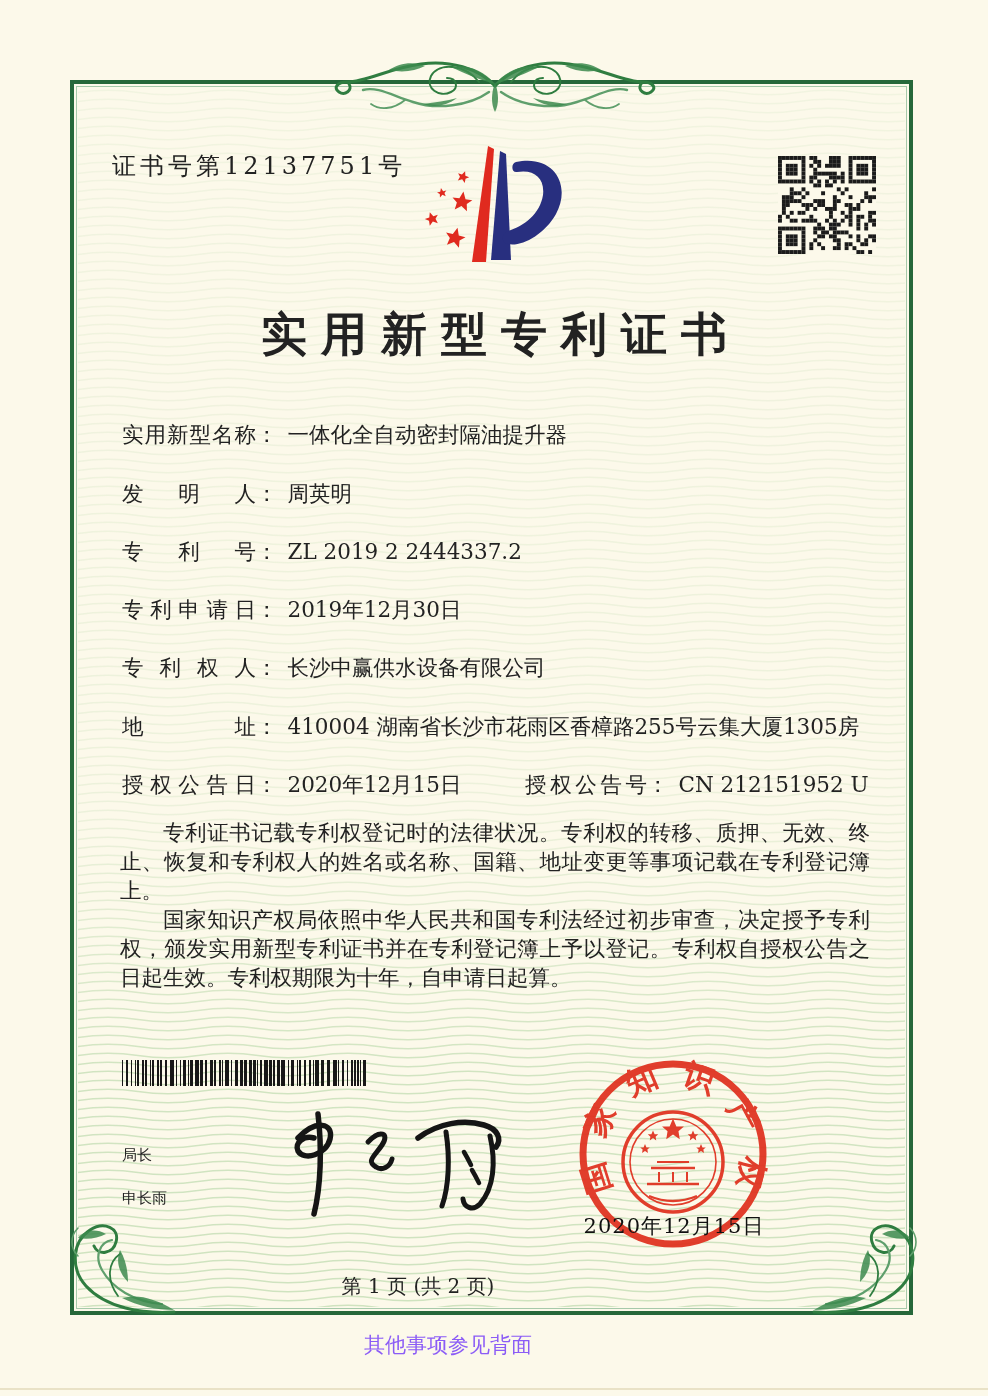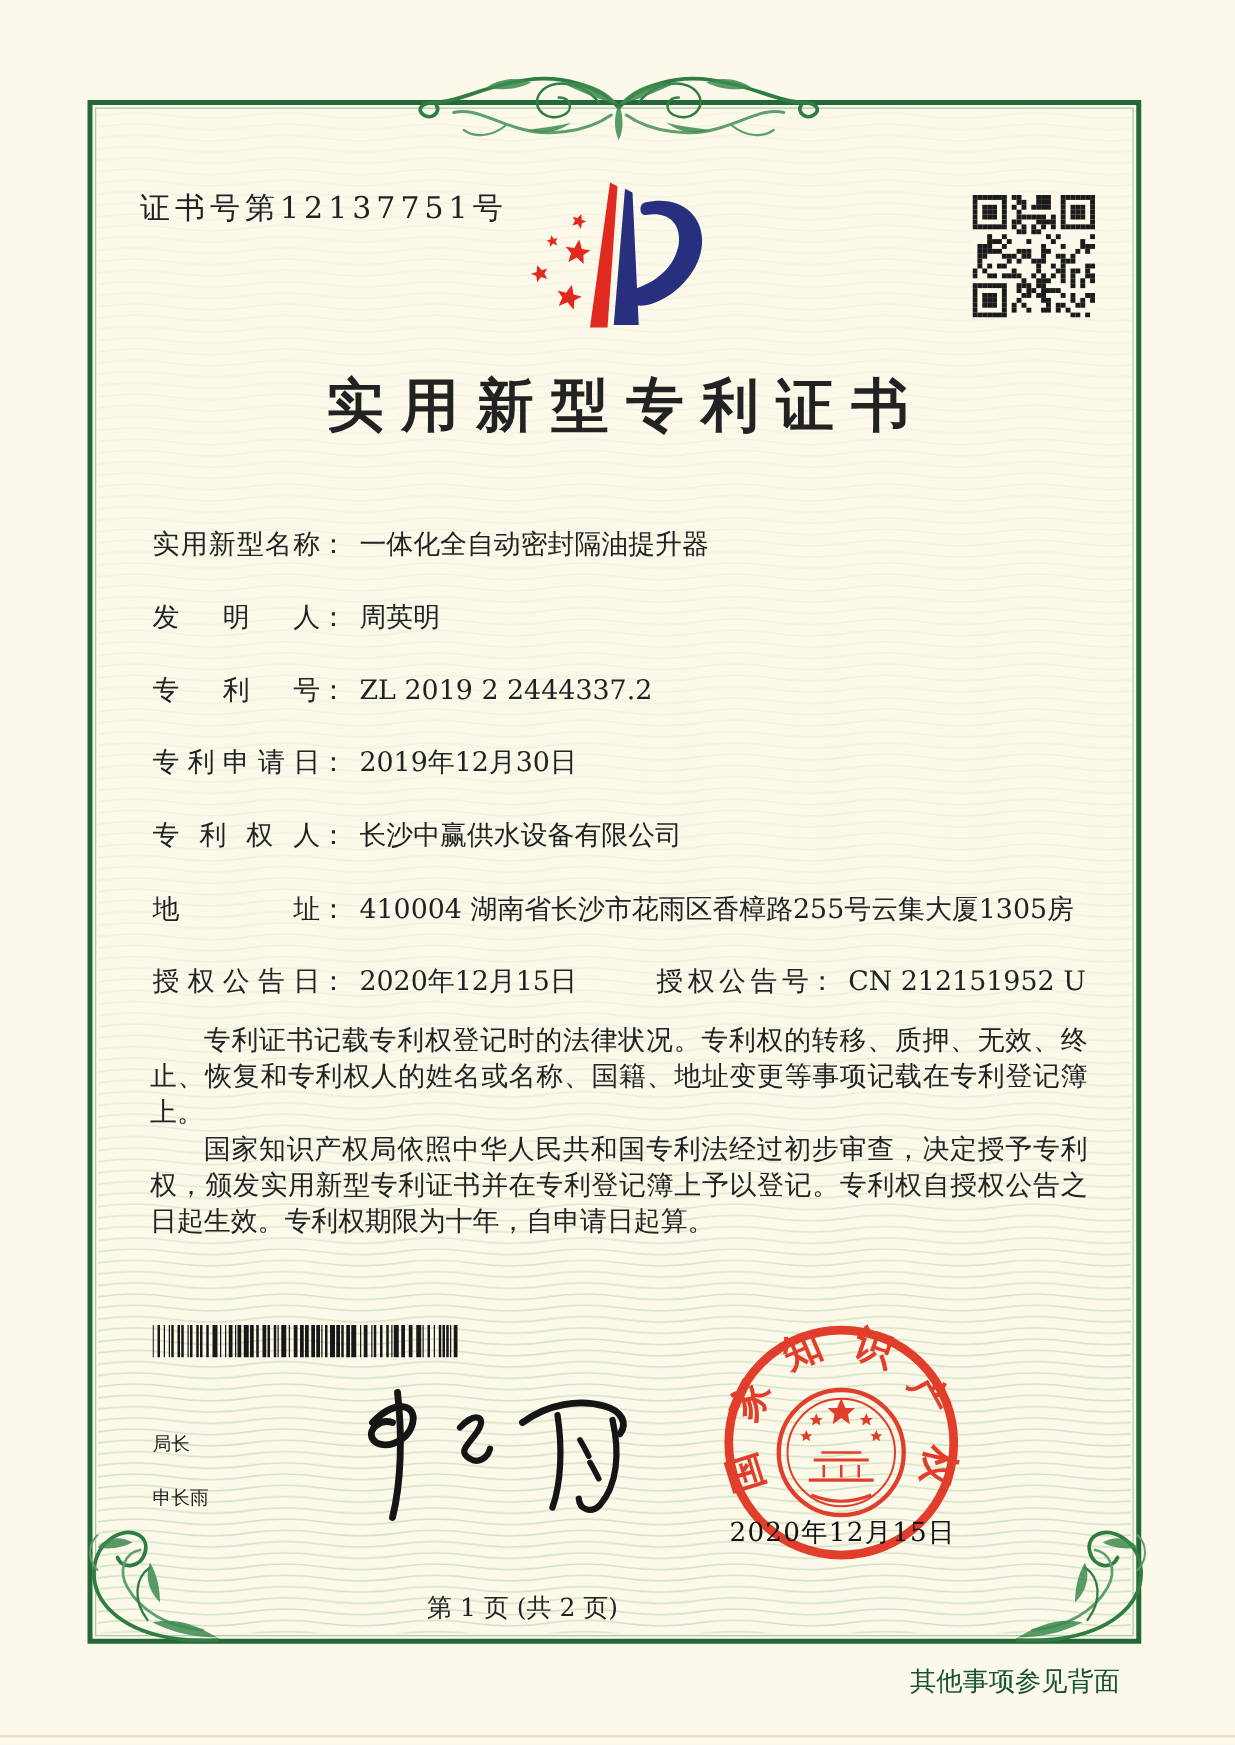--- a/index.html
+++ b/index.html
@@ -8,21 +8,21 @@
   
   .frame{position:absolute;left:70px;top:80px;width:835px;height:1227px;
          border:4px solid #26683a;z-index:2;pointer-events:none;}
   .frame-inner{position:absolute;inset:2px;border:1px solid #a6c9aa;}
   .waves{position:absolute;left:78px;top:88px;z-index:1;}
   .flourish{position:absolute;z-index:3;}
   
   .certno{position:absolute;left:112px;top:150px;font-size:24px;letter-spacing:4px;z-index:4;}
   .logo{position:absolute;left:415px;top:140px;z-index:4;}
   .qr{position:absolute;left:778px;top:156px;z-index:4;}
-  .title{position:absolute;top:294px;left:0;width:100%;text-align:center;
+  .title{position:absolute;top:304px;left:0;width:100%;text-align:center;
          font-size:46px;font-weight:bold;letter-spacing:14px;text-indent:14px;z-index:4;}
   
   .frow{position:absolute;left:122px;width:770px;font-size:21.5px;white-space:nowrap;z-index:4;}
   .lbl{display:inline-block;width:134px;text-align:justify;text-align-last:justify;}
   .colon{display:inline-block;padding-right:10px;}
   .r0{top:420px}.r1{top:479px}.r2{top:537px}.r3{top:595px}.r4{top:653px}.r5{top:712px}.r6{top:770px}
   .g2{position:absolute;left:363px;top:0;}
   .lbl2{display:inline-block;width:122px;text-align:justify;text-align-last:justify;margin-left:40px;}
   
   .body-text{position:absolute;left:120px;top:818px;width:750px;font-size:21.5px;
@@ -30,21 +30,21 @@
   .body-text p{margin:0;text-indent:2em;}
   
   .barcode{position:absolute;left:122px;top:1060px;z-index:4;}
   .officer{position:absolute;left:122px;top:1134px;font-size:15px;line-height:43px;
            font-family:"DejaVu Sans",sans-serif;z-index:4;}
   .signature{position:absolute;left:268px;top:1106px;z-index:5;}
   .seal{position:absolute;left:575px;top:1056px;z-index:6;opacity:.93;}
   .sealdate{position:absolute;left:583px;top:1212px;width:182px;text-align:center;
             font-size:21px;letter-spacing:1px;z-index:7;color:#111;}
   .pageinfo{position:absolute;top:1273px;left:0;width:836px;text-align:center;font-size:20px;z-index:4;}
-  .backnote{position:absolute;top:1331px;left:0;width:896px;text-align:right;font-size:21px;z-index:4;color:#14532d;}
+  .backnote{position:absolute;top:1331px;left:0;width:896px;text-align:center;font-size:21px;z-index:4;color:#8b5cf6;}
   .scanline{position:absolute;left:0;right:0;bottom:6px;height:2px;background:#dcd2ae;opacity:.6;}
   .green-stroke{stroke:#2f7d40;fill:none;stroke-linecap:round;}
   .green-stroke2{stroke:#5f9f6c;fill:none;stroke-linecap:round;}
   .leaf{fill:#3c8a4e;opacity:.85;}
   .sig{stroke:#151515;fill:none;stroke-linecap:round;stroke-linejoin:round;}
 </style>
 </head>
 <body>
 
 <div class="page">

